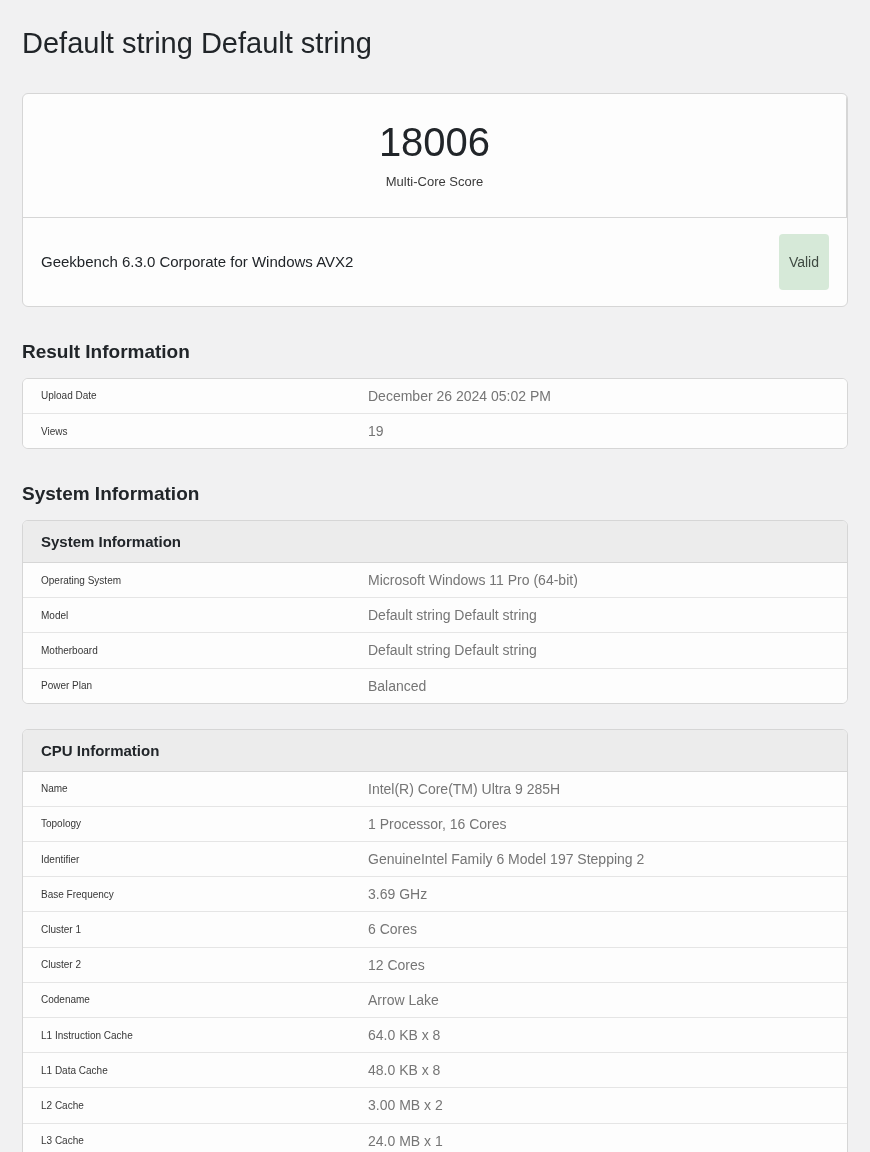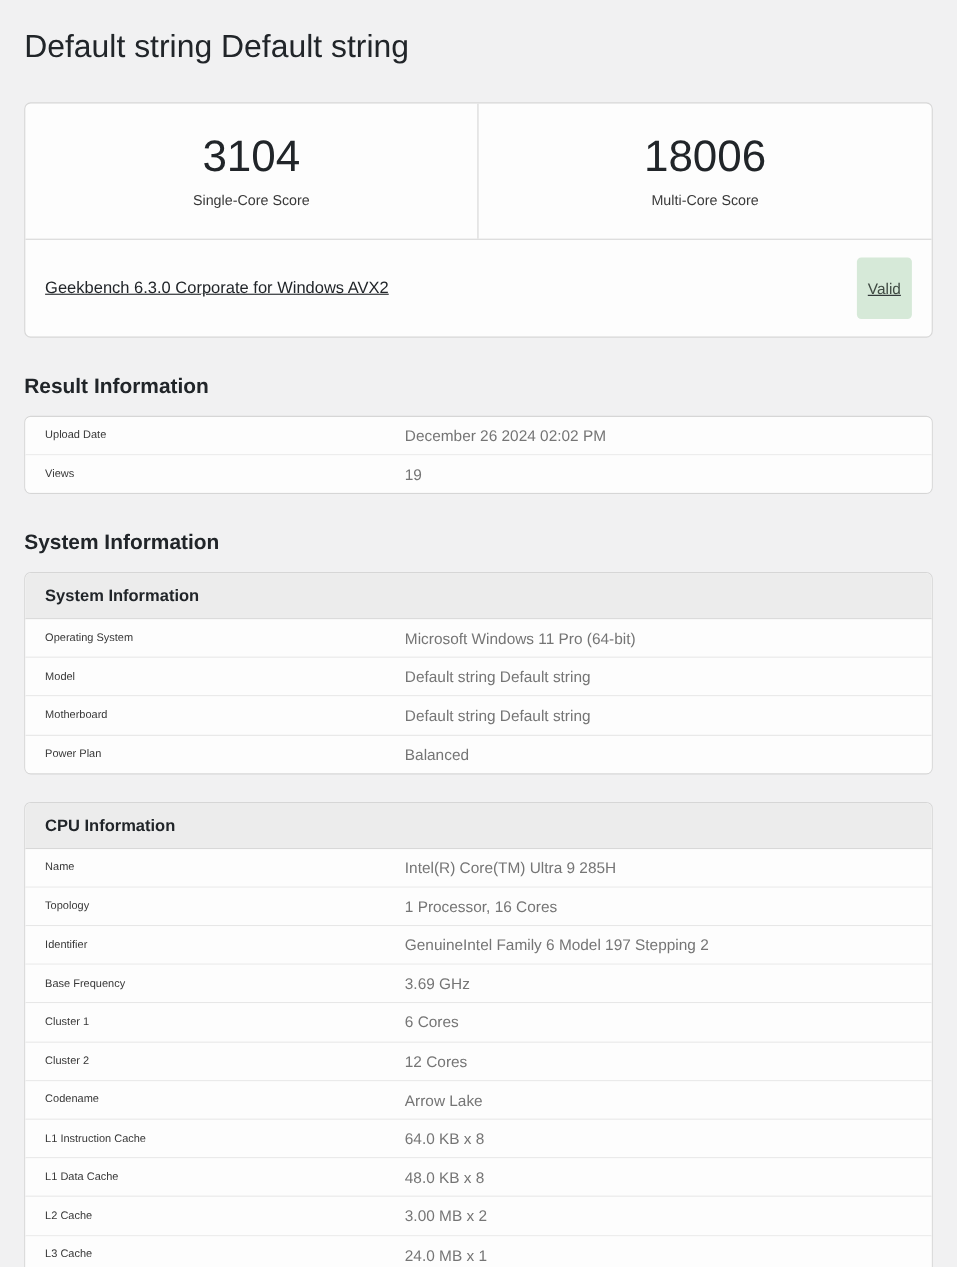--- a/index.html
+++ b/index.html
@@ -46,21 +46,20 @@
     margin-top: 8px;
     font-size: 13px;
     color: #3a3a3a;
   }
   .version-row {
     border-top: 1px solid #d6d6d6;
     display: flex;
     align-items: center;
     justify-content: space-between;
     padding: 16px 18px;
-    text-decoration: underline;
   }
   .version-text { font-size: 15px; color: #212529; }
   .badge-valid {
     font-size: 14px;
     color: #3f4a42;
     background: #d6e9d8;
     border-radius: 4px;
     padding: 19px 10px;
     line-height: 1.3;
   }
@@ -113,39 +112,35 @@
 </head>
 <body>
 
 <div class="container">
 
   <h1 class="page-title">Default string Default string</h1>
 
   <div class="card score-card">
     <div class="score-grid">
       <div class="score-cell">
-        <div class="score-value">3104</div>
-        <div class="score-label">Single-Core Score</div>
-      </div>
-      <div class="score-cell">
         <div class="score-value">18006</div>
         <div class="score-label">Multi-Core Score</div>
       </div>
     </div>
     <div class="version-row">
       <span class="version-text">Geekbench 6.3.0 Corporate for Windows AVX2</span>
       <span class="badge-valid">Valid</span>
     </div>
   </div>
 
   <h2 class="section-heading">Result Information</h2>
   <div class="card info-card">
     <div class="info-row">
       <div class="info-label">Upload Date</div>
-      <div class="info-value">December 26 2024 02:02 PM</div>
+      <div class="info-value">December 26 2024 05:02 PM</div>
     </div>
     <div class="info-row">
       <div class="info-label">Views</div>
       <div class="info-value">19</div>
     </div>
   </div>
 
   <h2 class="section-heading">System Information</h2>
   <div class="card info-card">
     <div class="card-header">System Information</div>

